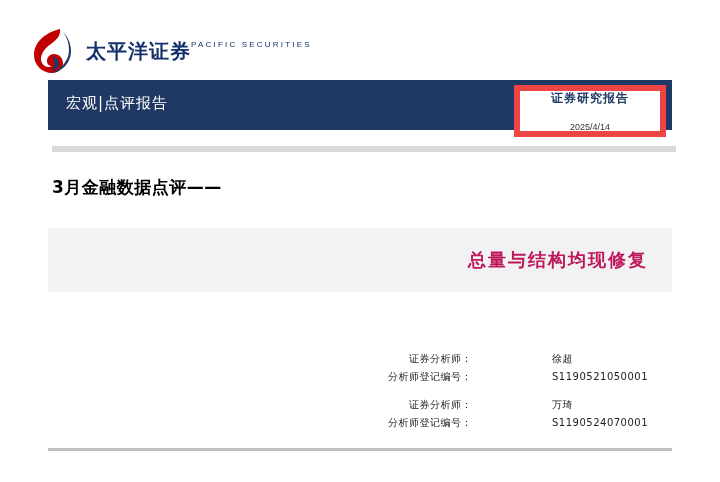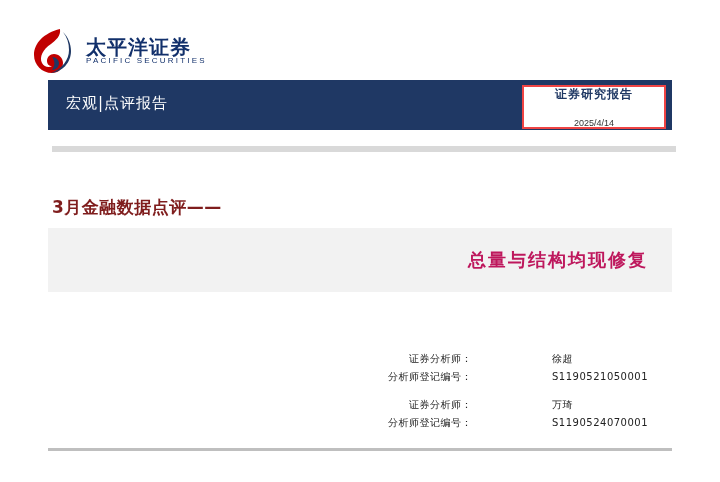--- a/index.html
+++ b/index.html
@@ -33,21 +33,21 @@
   .logo-mark {
     position: relative;
     width: 46px;
     height: 48px;
     flex: 0 0 46px;
   }
   .logo-mark svg { display: block; }
   .logo-text {
     margin-left: 10px;
     display: flex;
-    flex-direction: column;
+    flex-direction: row;
     justify-content: center;
     line-height: 1;
   }
   .logo-cn {
     font-family: "DejaVu Sans", sans-serif;
     font-size: 20px;
     font-weight: bold;
     color: #12306b;
     letter-spacing: 1px;
   }
@@ -84,21 +84,21 @@
     height: 6px;
     background: #d9d9d9;
   }
   .report-box {
     position: absolute;
     right: 6px;
     top: 5px;
     width: 140px;
     height: 40px;
     background: #ffffff;
-    border: 2px solid #ef4444;
+    border: 6px solid #ef4444;
     display: flex;
     flex-direction: column;
     align-items: center;
     justify-content: center;
   }
   .report-box-title {
     font-family: "DejaVu Sans", sans-serif;
     font-size: 12px;
     color: #1f3864;
     font-weight: bold;
@@ -115,24 +115,24 @@
   .title-block {
     position: absolute;
     left: 48px;
     top: 168px;
     width: 624px;
     height: 132px;
   }
   .subtitle {
     position: absolute;
     left: 4px;
-    top: 28px;
+    top: 8px;
     font-family: "DejaVu Sans", sans-serif;
     font-size: 17px;
-    color: #7f1d1d;
+    color: #000000;
     font-weight: bold;
     letter-spacing: 0.5px;
   }
   .title-bg {
     position: absolute;
     left: 0;
     top: 60px;
     width: 624px;
     height: 64px;
     background: #f2f2f2;

